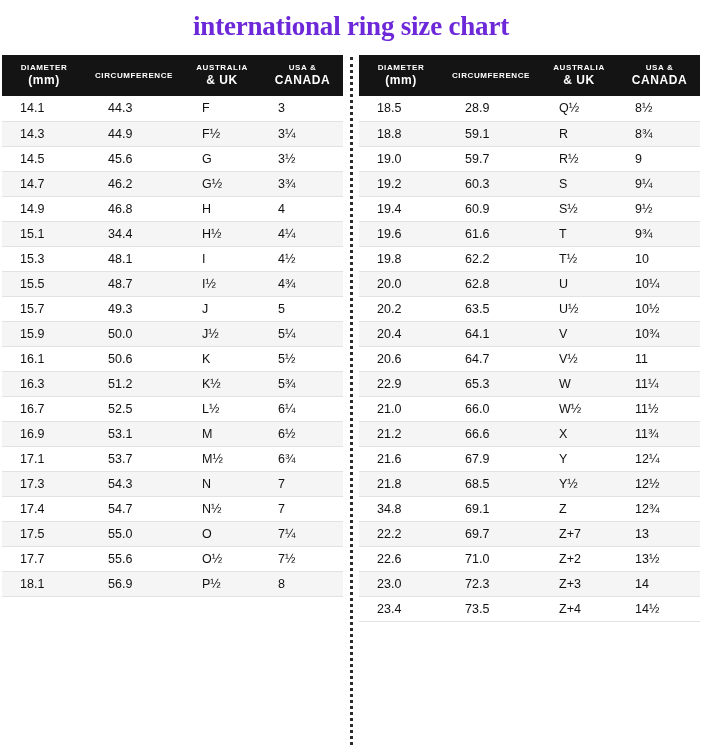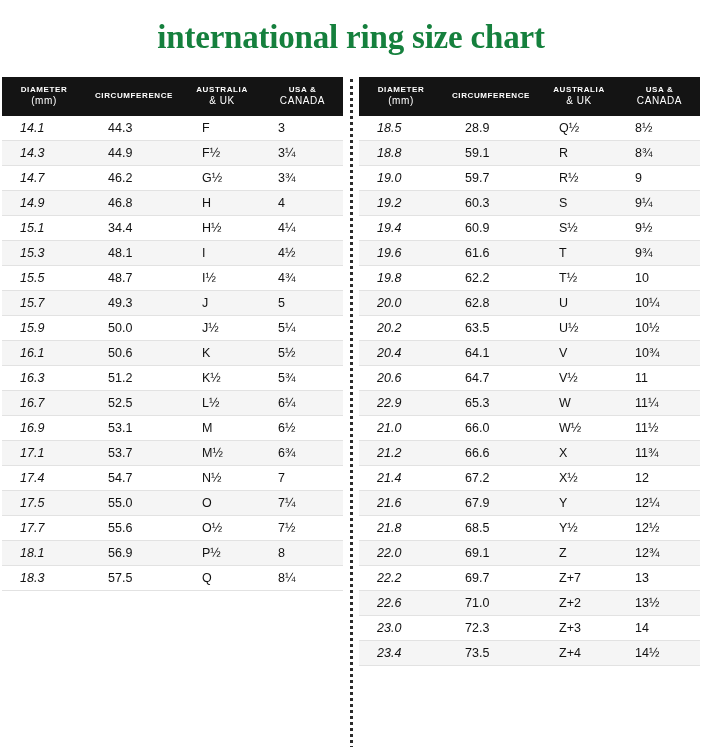--- a/index.html
+++ b/index.html
@@ -16,26 +16,26 @@
   }
   #page {
     width: 702px;
     height: 747px;
     position: relative;
     box-sizing: border-box;
   }
   #title {
     font-family: "Liberation Serif", serif;
     font-weight: bold;
-    font-size: 33px;
+    font-size: 27px;
     text-align: center;
     letter-spacing: -0.2px;
     padding: 3px 0 5px 0;
-    margin: 16px;
-    color: #15803d;
+    margin: 8px;
+    color: #6d28d9;
   }
   #tables {
     display: flex;
     flex-direction: row;
     align-items: flex-start;
     justify-content: space-between;
     padding: 0 2px;
     box-sizing: border-box;
   }
   .divider {
@@ -64,22 +64,22 @@
     letter-spacing: 0.6px;
     text-align: center;
     padding: 8px 2px;
     line-height: 1.25;
     border: none;
     height: 30px;
     box-sizing: border-box;
   }
   table.size-table thead th .sub {
     display: block;
-    font-size: 10px;
-    font-weight: normal;
+    font-size: 12px;
+    font-weight: bold;
     letter-spacing: 0.6px;
   }
   table.size-table td {
     height: 25px;
     padding: 0 0 0 14px;
     border-bottom: 1px solid #e2e2e2;
     font-size: 12.5px;
     color: #111111;
     text-align: left;
     vertical-align: middle;
@@ -88,21 +88,21 @@
   table.size-table tbody tr:nth-child(even) {
     background: #f5f5f5;
   }
   table.size-table tbody tr:nth-child(odd) {
     background: #ffffff;
   }
   table.size-table col.c0 { width: 84px; }
   table.size-table col.c1 { width: 96px; }
   table.size-table col.c2 { width: 80px; }
   table.size-table col.c3 { width: 81px; }
-  table.size-table td.col-0 { padding-left: 18px; font-style: italic; }
+  table.size-table td.col-0 { padding-left: 18px; }
   table.size-table td.col-1 { padding-left: 22px; }
   table.size-table td.col-2 { padding-left: 20px; }
   table.size-table td.col-3 { padding-left: 16px; }
 </style>
 </head>
 <body>
 
 <div id="page">
 
   <h1 id="title">international ring size chart</h1>
@@ -142,20 +142,26 @@
             <td class="col-2">F</td>
             <td class="col-3">3</td>
           </tr>
           <tr>
             <td class="col-0">14.3</td>
             <td class="col-1">44.9</td>
             <td class="col-2">F½</td>
             <td class="col-3">3¼</td>
           </tr>
           <tr>
+            <td class="col-0">14.5</td>
+            <td class="col-1">45.6</td>
+            <td class="col-2">G</td>
+            <td class="col-3">3½</td>
+          </tr>
+          <tr>
             <td class="col-0">14.7</td>
             <td class="col-1">46.2</td>
             <td class="col-2">G½</td>
             <td class="col-3">3¾</td>
           </tr>
           <tr>
             <td class="col-0">14.9</td>
             <td class="col-1">46.8</td>
             <td class="col-2">H</td>
             <td class="col-3">4</td>
@@ -214,20 +220,26 @@
             <td class="col-2">M</td>
             <td class="col-3">6½</td>
           </tr>
           <tr>
             <td class="col-0">17.1</td>
             <td class="col-1">53.7</td>
             <td class="col-2">M½</td>
             <td class="col-3">6¾</td>
           </tr>
           <tr>
+            <td class="col-0">17.3</td>
+            <td class="col-1">54.3</td>
+            <td class="col-2">N</td>
+            <td class="col-3">7</td>
+          </tr>
+          <tr>
             <td class="col-0">17.4</td>
             <td class="col-1">54.7</td>
             <td class="col-2">N½</td>
             <td class="col-3">7</td>
           </tr>
           <tr>
             <td class="col-0">17.5</td>
             <td class="col-1">55.0</td>
             <td class="col-2">O</td>
             <td class="col-3">7¼</td>
@@ -236,26 +248,20 @@
             <td class="col-0">17.7</td>
             <td class="col-1">55.6</td>
             <td class="col-2">O½</td>
             <td class="col-3">7½</td>
           </tr>
           <tr>
             <td class="col-0">18.1</td>
             <td class="col-1">56.9</td>
             <td class="col-2">P½</td>
             <td class="col-3">8</td>
-          </tr>
-          <tr>
-            <td class="col-0">18.3</td>
-            <td class="col-1">57.5</td>
-            <td class="col-2">Q</td>
-            <td class="col-3">8¼</td>
           </tr>
         </tbody>
     </table>
 
     <div class="divider">
       <div class="dots"></div>
     </div>
 
     <table class="size-table" id="right-table">
       <colgroup>
@@ -362,39 +368,33 @@
             <td class="col-2">W½</td>
             <td class="col-3">11½</td>
           </tr>
           <tr>
             <td class="col-0">21.2</td>
             <td class="col-1">66.6</td>
             <td class="col-2">X</td>
             <td class="col-3">11¾</td>
           </tr>
           <tr>
-            <td class="col-0">21.4</td>
-            <td class="col-1">67.2</td>
-            <td class="col-2">X½</td>
-            <td class="col-3">12</td>
-          </tr>
-          <tr>
             <td class="col-0">21.6</td>
             <td class="col-1">67.9</td>
             <td class="col-2">Y</td>
             <td class="col-3">12¼</td>
           </tr>
           <tr>
             <td class="col-0">21.8</td>
             <td class="col-1">68.5</td>
             <td class="col-2">Y½</td>
             <td class="col-3">12½</td>
           </tr>
           <tr>
-            <td class="col-0">22.0</td>
+            <td class="col-0">34.8</td>
             <td class="col-1">69.1</td>
             <td class="col-2">Z</td>
             <td class="col-3">12¾</td>
           </tr>
           <tr>
             <td class="col-0">22.2</td>
             <td class="col-1">69.7</td>
             <td class="col-2">Z+7</td>
             <td class="col-3">13</td>
           </tr>

